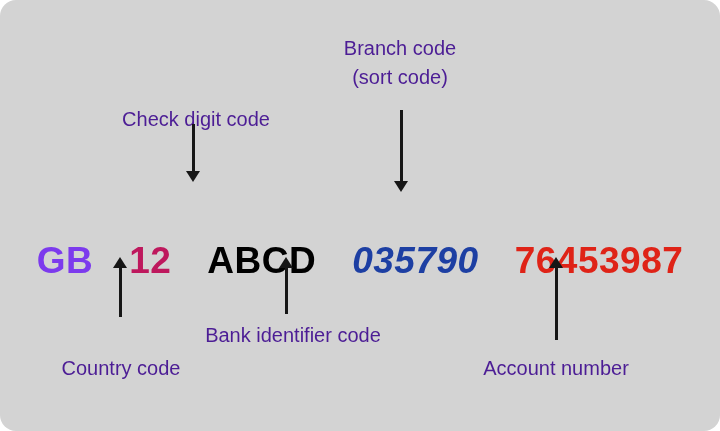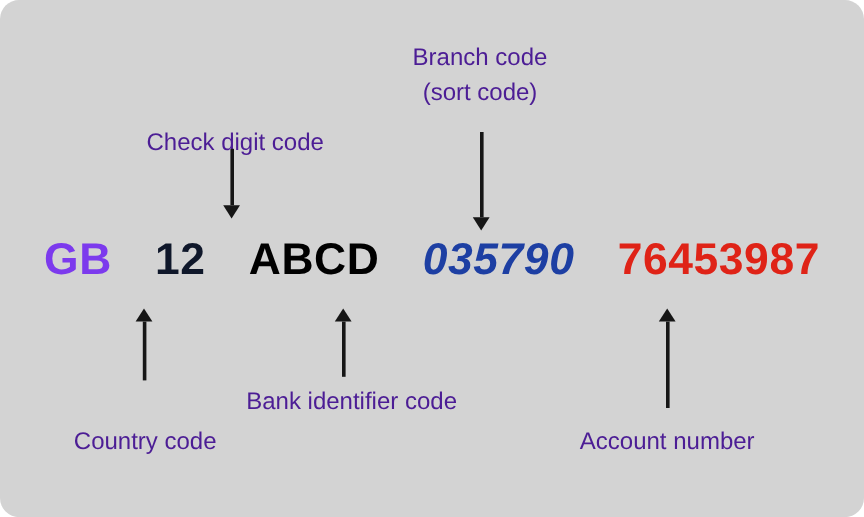--- a/index.html
+++ b/index.html
@@ -80,24 +80,24 @@
     <div class="head-down"></div>
   </div>
 
   <div class="arrow" style="left:394px; top:110px; height:82px;">
     <div class="shaft"></div>
     <div class="head-down"></div>
   </div>
 
   <div class="code-row">
     <span style="color: rgb(124, 58, 237);">GB</span>
-    <span style="color: #0f172a;">12</span>
+    <span style="color: #be185d;">12</span>
     <span style="color: #000000;">ABCD</span>
     <span style="color: rgb(29, 63, 163); font-style: italic;">035790</span>
-    <span style="color: rgb(223, 35, 23);">76453987</span>
+    <span style="color: rgb(223, 35, 23); margin-top: 45px;">76453987</span>
   </div>
 
   <div class="arrow" style="left:113px; top:257px; height:60px;">
     <div class="head-up"></div>
     <div class="shaft"></div>
   </div>
 
   <div class="arrow" style="left:279px; top:257px; height:57px;">
     <div class="head-up"></div>
     <div class="shaft"></div>

